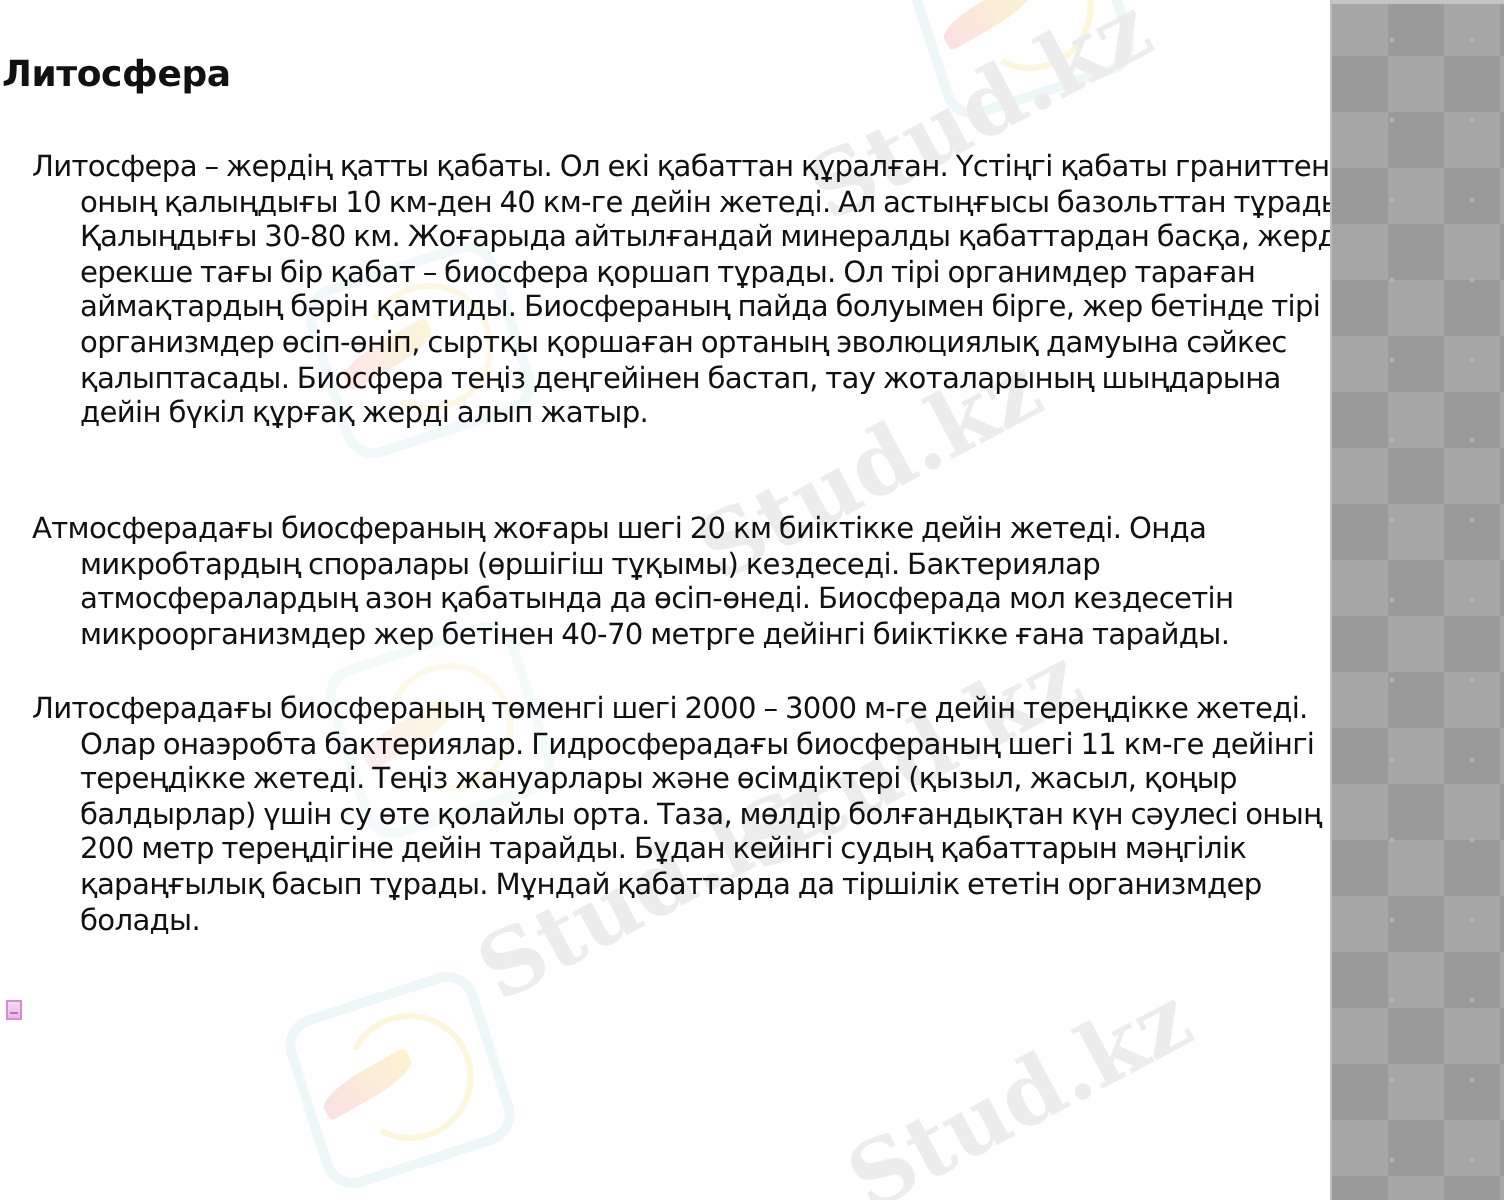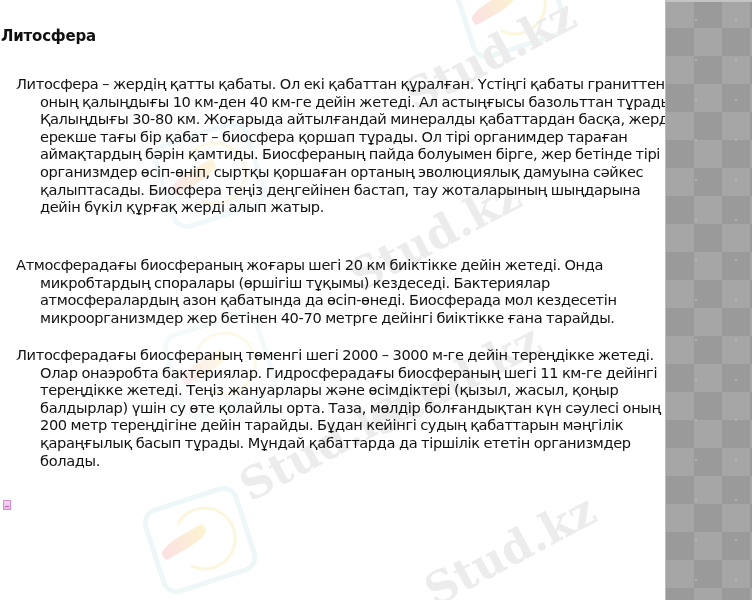--- a/index.html
+++ b/index.html
@@ -24,21 +24,21 @@
       width: 665px;
       height: 600px;
       font-family: "DejaVu Sans", sans-serif;
       color: #111111;
       z-index: 2;
     }
     .title {
       position: absolute;
       left: 1px;
       top: 27px;
-      font-size: 15px;
+      font-size: 18px;
       font-weight: bold;
       margin: 0;
       letter-spacing: -0.2px;
     }
     .para {
       position: absolute;
       left: 0;
       width: 640px;
       margin: 0;
       font-size: 14.6px;

